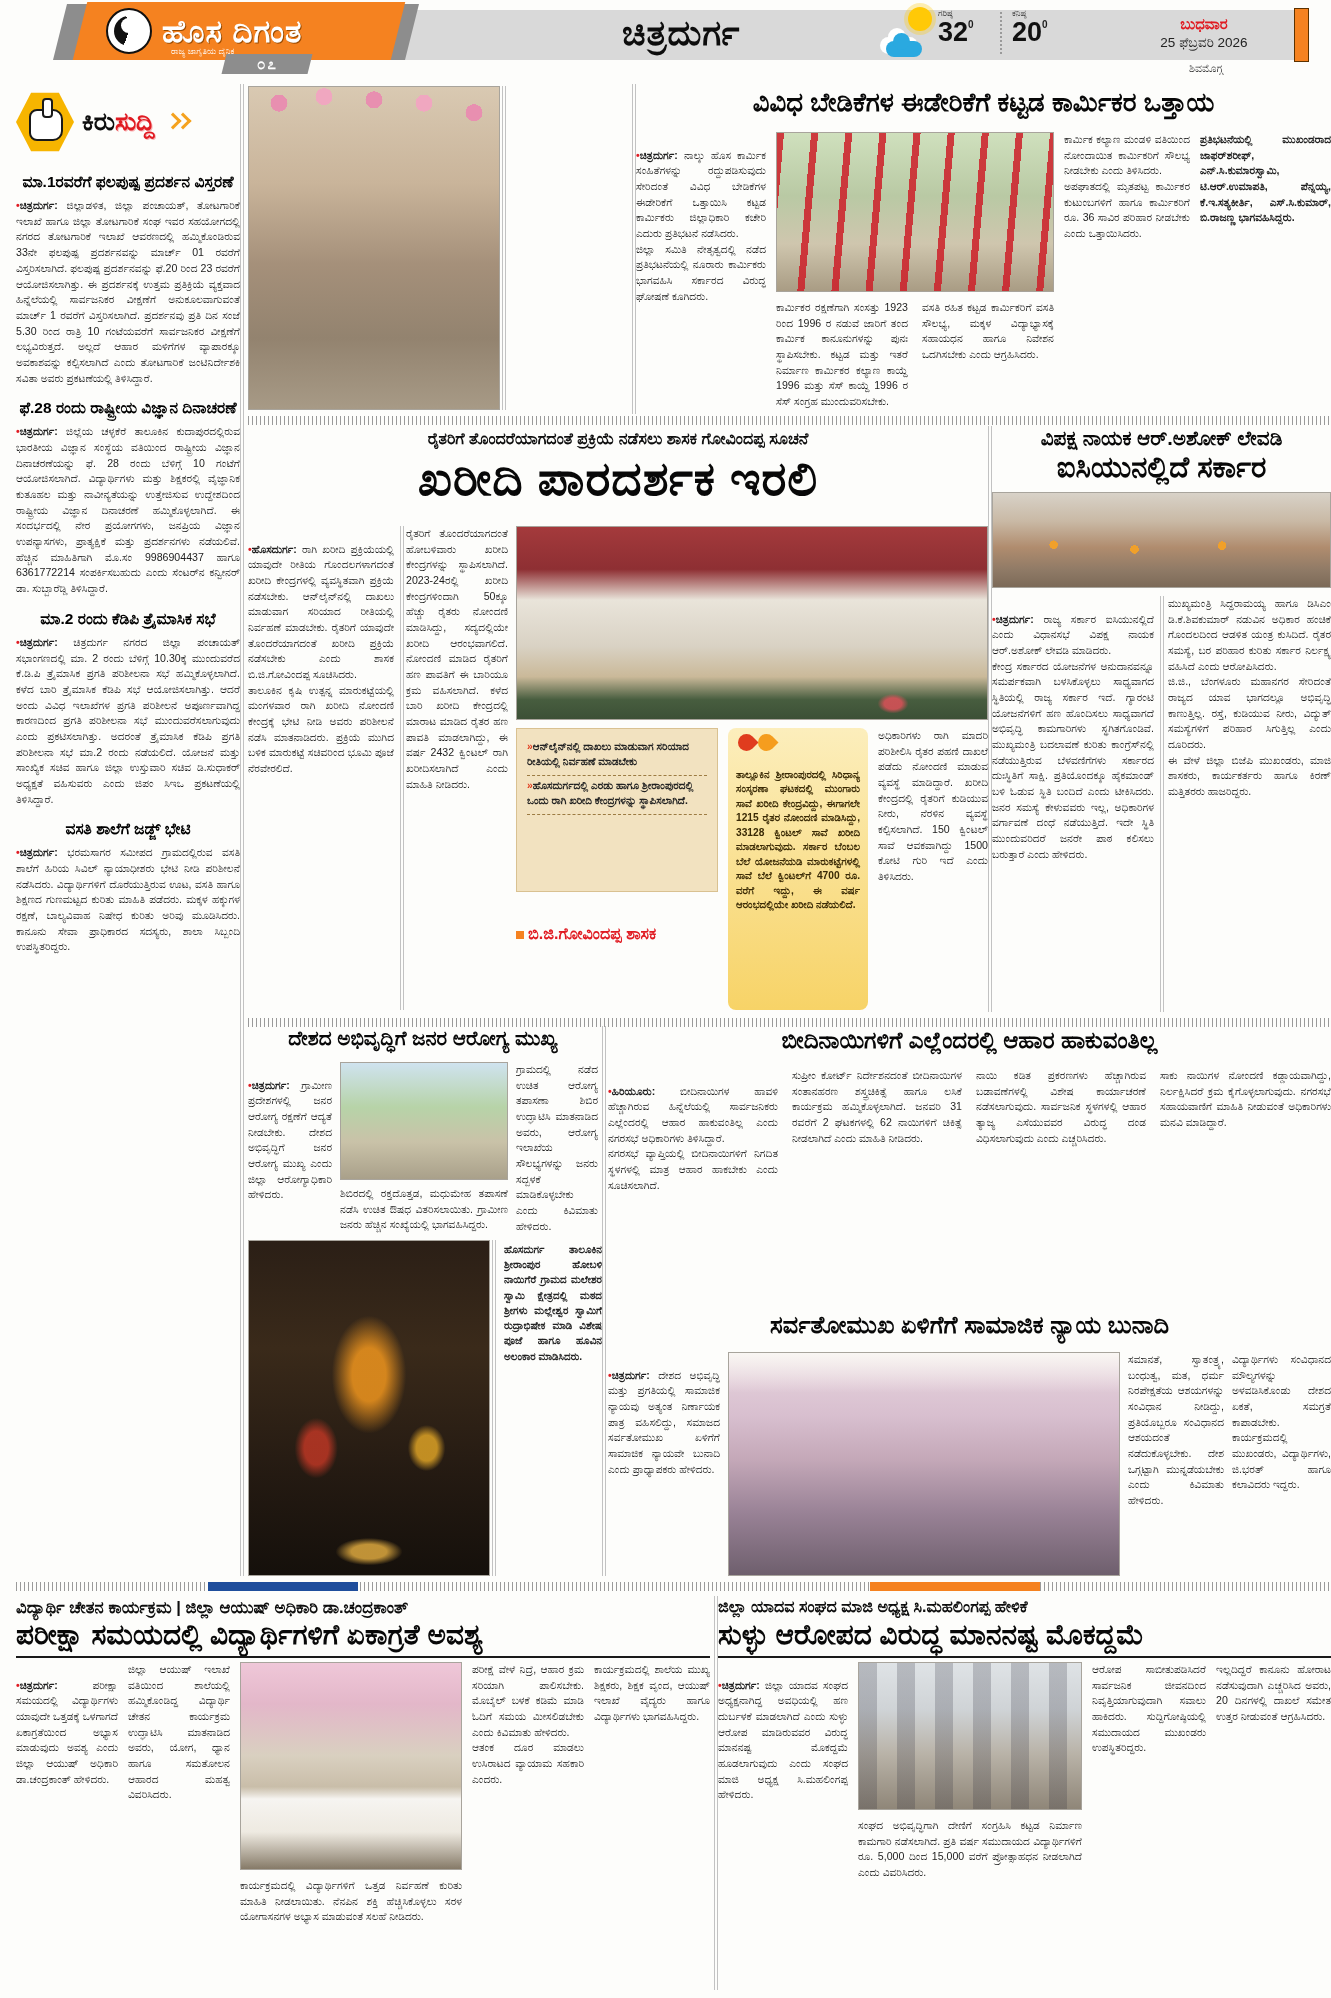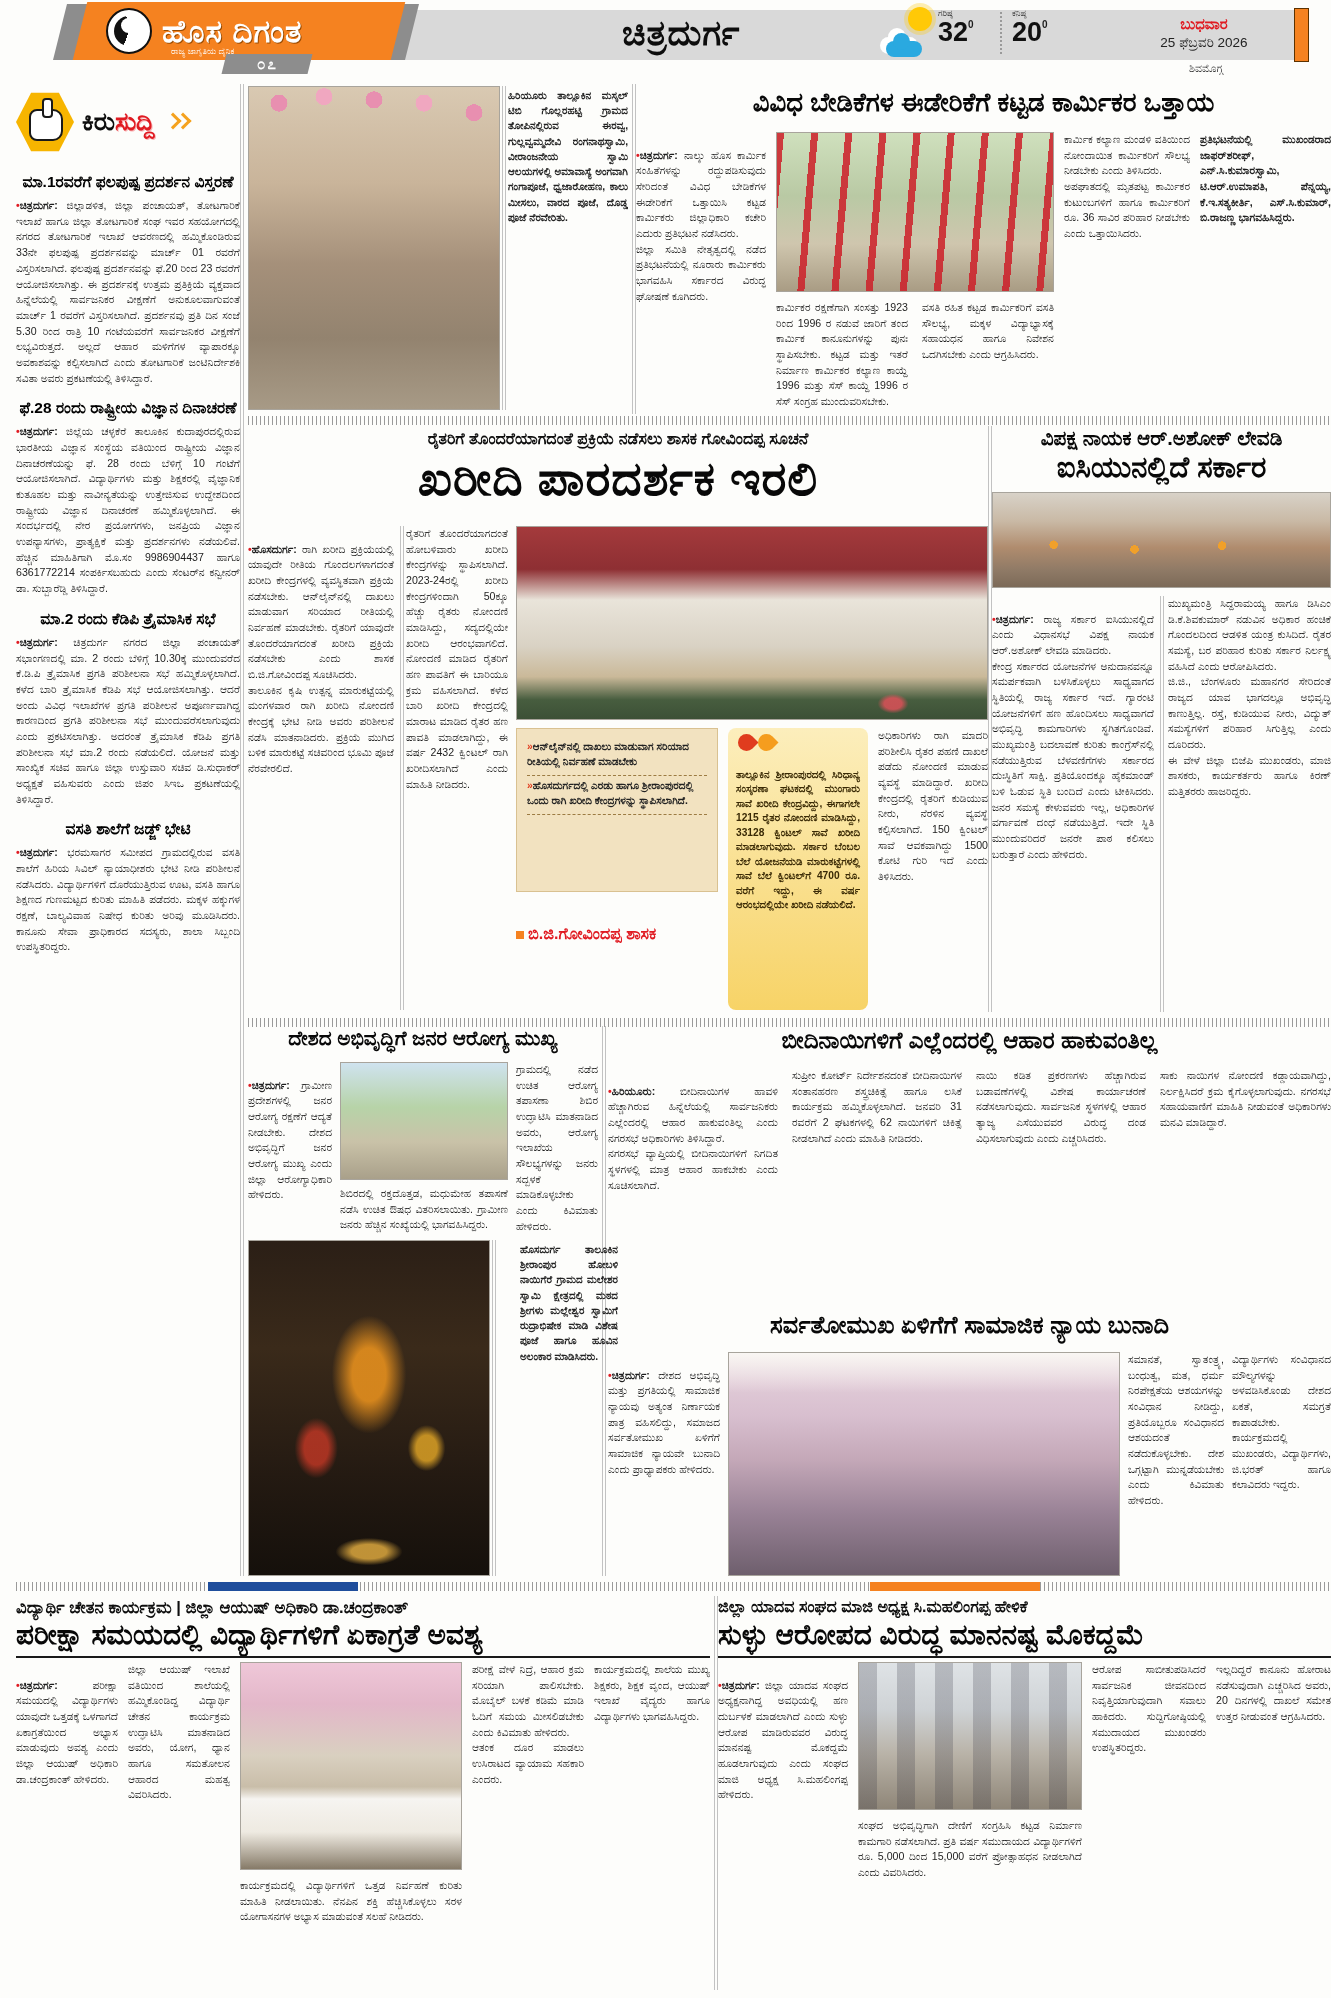--- a/index.html
+++ b/index.html
@@ -147,21 +147,20 @@
   <div class="vr2" style="left:240px;top:84px;height:1492px;"></div>
 
   <div class="photo" style="left:248px;top:86px;width:252px;height:324px;background:
        radial-gradient(14px 14px at 12% 5%,#e88fb0 60%,transparent 61%),
        radial-gradient(14px 14px at 30% 3%,#f0a7c0 60%,transparent 61%),
        radial-gradient(14px 14px at 50% 4%,#e88fb0 60%,transparent 61%),
        radial-gradient(14px 14px at 70% 5%,#f0a7c0 60%,transparent 61%),
        radial-gradient(14px 14px at 90% 8%,#e88fb0 60%,transparent 61%),
        linear-gradient(180deg,#d9c9b2 0%,#c9b49a 30%,#a5907a 55%,#93836f 78%,#a79a86 100%);"></div>
   <div class="vr2" style="left:502px;top:86px;height:324px;"></div>
-  <div class="col cap" style="left:508px;top:88px;width:120px;height:322px;">ಹಿರಿಯೂರು ತಾಲ್ಲೂಕಿನ ಮಸ್ಕಲ್ ಟಿಬಿ ಗೊಲ್ಲರಹಟ್ಟಿ ಗ್ರಾಮದ ತೋಪಿನಲ್ಲಿರುವ ಈರವ್ವ, ಗುಲ್ಲವ್ವಮ್ಮದೇವಿ ರಂಗನಾಥಸ್ವಾಮಿ, ವೀರಾಂಜನೇಯ ಸ್ವಾಮಿ ಆಲಯಗಳಲ್ಲಿ ಅಮಾವಾಸ್ಯೆ ಅಂಗವಾಗಿ ಗಂಗಾಪೂಜೆ, ಧ್ವಜಾರೋಹಣ, ಕಾಲು ಮೀಸಲು, ವಾರದ ಪೂಜೆ, ದೊಡ್ಡ ಪೂಜೆ ನೆರವೇರಿತು.</div>
 
   <div class="vr2" style="left:632px;top:84px;height:330px;"></div>
   <div>
     <div class="headline" style="left:636px;top:88px;width:695px;font-size:26px;">ವಿವಿಧ ಬೇಡಿಕೆಗಳ ಈಡೇರಿಕೆಗೆ ಕಟ್ಟಡ ಕಾರ್ಮಿಕರ ಒತ್ತಾಯ</div>
     <div class="col" style="left:636px;top:132px;width:130px;height:280px;">
       <b class="dl">ಚಿತ್ರದುರ್ಗ:</b> <span>ನಾಲ್ಕು ಹೊಸ ಕಾರ್ಮಿಕ ಸಂಹಿತೆಗಳನ್ನು ರದ್ದುಪಡಿಸುವುದು ಸೇರಿದಂತೆ ವಿವಿಧ ಬೇಡಿಕೆಗಳ ಈಡೇರಿಕೆಗೆ ಒತ್ತಾಯಿಸಿ ಕಟ್ಟಡ ಕಾರ್ಮಿಕರು ಜಿಲ್ಲಾಧಿಕಾರಿ ಕಚೇರಿ ಎದುರು ಪ್ರತಿಭಟನೆ ನಡೆಸಿದರು.
 ಜಿಲ್ಲಾ ಸಮಿತಿ ನೇತೃತ್ವದಲ್ಲಿ ನಡೆದ ಪ್ರತಿಭಟನೆಯಲ್ಲಿ ನೂರಾರು ಕಾರ್ಮಿಕರು ಭಾಗವಹಿಸಿ ಸರ್ಕಾರದ ವಿರುದ್ಧ ಘೋಷಣೆ ಕೂಗಿದರು.</span>
     </div>
     <div class="photo" style="left:776px;top:132px;width:278px;height:160px;background:
          repeating-linear-gradient(95deg,rgba(205,30,40,.85) 0 7px,rgba(205,30,40,0) 7px 34px),
@@ -248,21 +247,21 @@
     <div class="col" style="left:1160px;top:1068px;width:171px;height:234px;">ಸಾಕು ನಾಯಿಗಳ ನೋಂದಣಿ ಕಡ್ಡಾಯವಾಗಿದ್ದು, ನಿರ್ಲಕ್ಷಿಸಿದರೆ ಕ್ರಮ ಕೈಗೊಳ್ಳಲಾಗುವುದು. ನಗರಸಭೆ ಸಹಾಯವಾಣಿಗೆ ಮಾಹಿತಿ ನೀಡುವಂತೆ ಅಧಿಕಾರಿಗಳು ಮನವಿ ಮಾಡಿದ್ದಾರೆ.</div>
   </div>
 
   <div class="photo" style="left:248px;top:1240px;width:242px;height:336px;background:
        radial-gradient(60px 95px at 50% 40%,rgba(240,150,30,.85) 28%,transparent 62%),
        radial-gradient(30px 42px at 28% 62%,rgba(220,60,40,.7) 40%,transparent 72%),
        radial-gradient(26px 32px at 74% 62%,rgba(245,180,40,.75) 40%,transparent 72%),
        radial-gradient(44px 18px at 50% 93%,rgba(210,160,60,.9) 40%,transparent 76%),
        linear-gradient(180deg,#2b1f16 0%,#3a2a1a 32%,#241a12 70%,#15100b 100%);"></div>
   <div class="vr2" style="left:492px;top:1240px;height:336px;"></div>
-  <div class="col cap" style="left:520px;top:1242px;width:98px;height:334px;">ಹೊಸದುರ್ಗ ತಾಲೂಕಿನ ಶ್ರೀರಾಂಪುರ ಹೋಬಳಿ ನಾಯಿಗೆರೆ ಗ್ರಾಮದ ಮಲೇಶರ ಸ್ವಾಮಿ ಕ್ಷೇತ್ರದಲ್ಲಿ ಮಠದ ಶ್ರೀಗಳು ಮಲ್ಲೇಶ್ವರ ಸ್ವಾಮಿಗೆ ರುದ್ರಾಭಿಷೇಕ ಮಾಡಿ ವಿಶೇಷ ಪೂಜೆ ಹಾಗೂ ಹೂವಿನ ಅಲಂಕಾರ ಮಾಡಿಸಿದರು.</div>
+  <div class="col cap" style="left:504px;top:1242px;width:98px;height:334px;">ಹೊಸದುರ್ಗ ತಾಲೂಕಿನ ಶ್ರೀರಾಂಪುರ ಹೋಬಳಿ ನಾಯಿಗೆರೆ ಗ್ರಾಮದ ಮಲೇಶರ ಸ್ವಾಮಿ ಕ್ಷೇತ್ರದಲ್ಲಿ ಮಠದ ಶ್ರೀಗಳು ಮಲ್ಲೇಶ್ವರ ಸ್ವಾಮಿಗೆ ರುದ್ರಾಭಿಷೇಕ ಮಾಡಿ ವಿಶೇಷ ಪೂಜೆ ಹಾಗೂ ಹೂವಿನ ಅಲಂಕಾರ ಮಾಡಿಸಿದರು.</div>
 
   <div>
     <div class="headline" style="left:608px;top:1312px;width:723px;font-size:24px;">ಸರ್ವತೋಮುಖ ಏಳಿಗೆಗೆ ಸಾಮಾಜಿಕ ನ್ಯಾಯ ಬುನಾದಿ</div>
     <div class="col" style="left:608px;top:1352px;width:112px;height:224px;">
       <b class="dl">ಚಿತ್ರದುರ್ಗ:</b> <span>ದೇಶದ ಅಭಿವೃದ್ಧಿ ಮತ್ತು ಪ್ರಗತಿಯಲ್ಲಿ ಸಾಮಾಜಿಕ ನ್ಯಾಯವು ಅತ್ಯಂತ ನಿರ್ಣಾಯಕ ಪಾತ್ರ ವಹಿಸಲಿದ್ದು, ಸಮಾಜದ ಸರ್ವತೋಮುಖ ಏಳಿಗೆಗೆ ಸಾಮಾಜಿಕ ನ್ಯಾಯವೇ ಬುನಾದಿ ಎಂದು ಪ್ರಾಧ್ಯಾಪಕರು ಹೇಳಿದರು.</span>
     </div>
     <div class="photo" style="left:728px;top:1352px;width:392px;height:224px;background:
          linear-gradient(180deg,rgba(250,248,244,.95) 0%,rgba(250,248,244,.0) 18%),
          linear-gradient(180deg,#e8d5de 0%,#d8bfcf 28%,#c4a8b8 48%,#998296 72%,#6e5f6d 100%);"></div>
     <div class="col" style="left:1128px;top:1352px;width:96px;height:224px;">ಸಮಾನತೆ, ಸ್ವಾತಂತ್ರ್ಯ, ಬಂಧುತ್ವ, ಮತ, ಧರ್ಮ ನಿರಪೇಕ್ಷತೆಯ ಆಶಯಗಳನ್ನು ಸಂವಿಧಾನ ನೀಡಿದ್ದು, ಪ್ರತಿಯೊಬ್ಬರೂ ಸಂವಿಧಾನದ ಆಶಯದಂತೆ ನಡೆದುಕೊಳ್ಳಬೇಕು. ದೇಶ ಒಗ್ಗಟ್ಟಾಗಿ ಮುನ್ನಡೆಯಬೇಕು ಎಂದು ಕಿವಿಮಾತು ಹೇಳಿದರು.</div>

